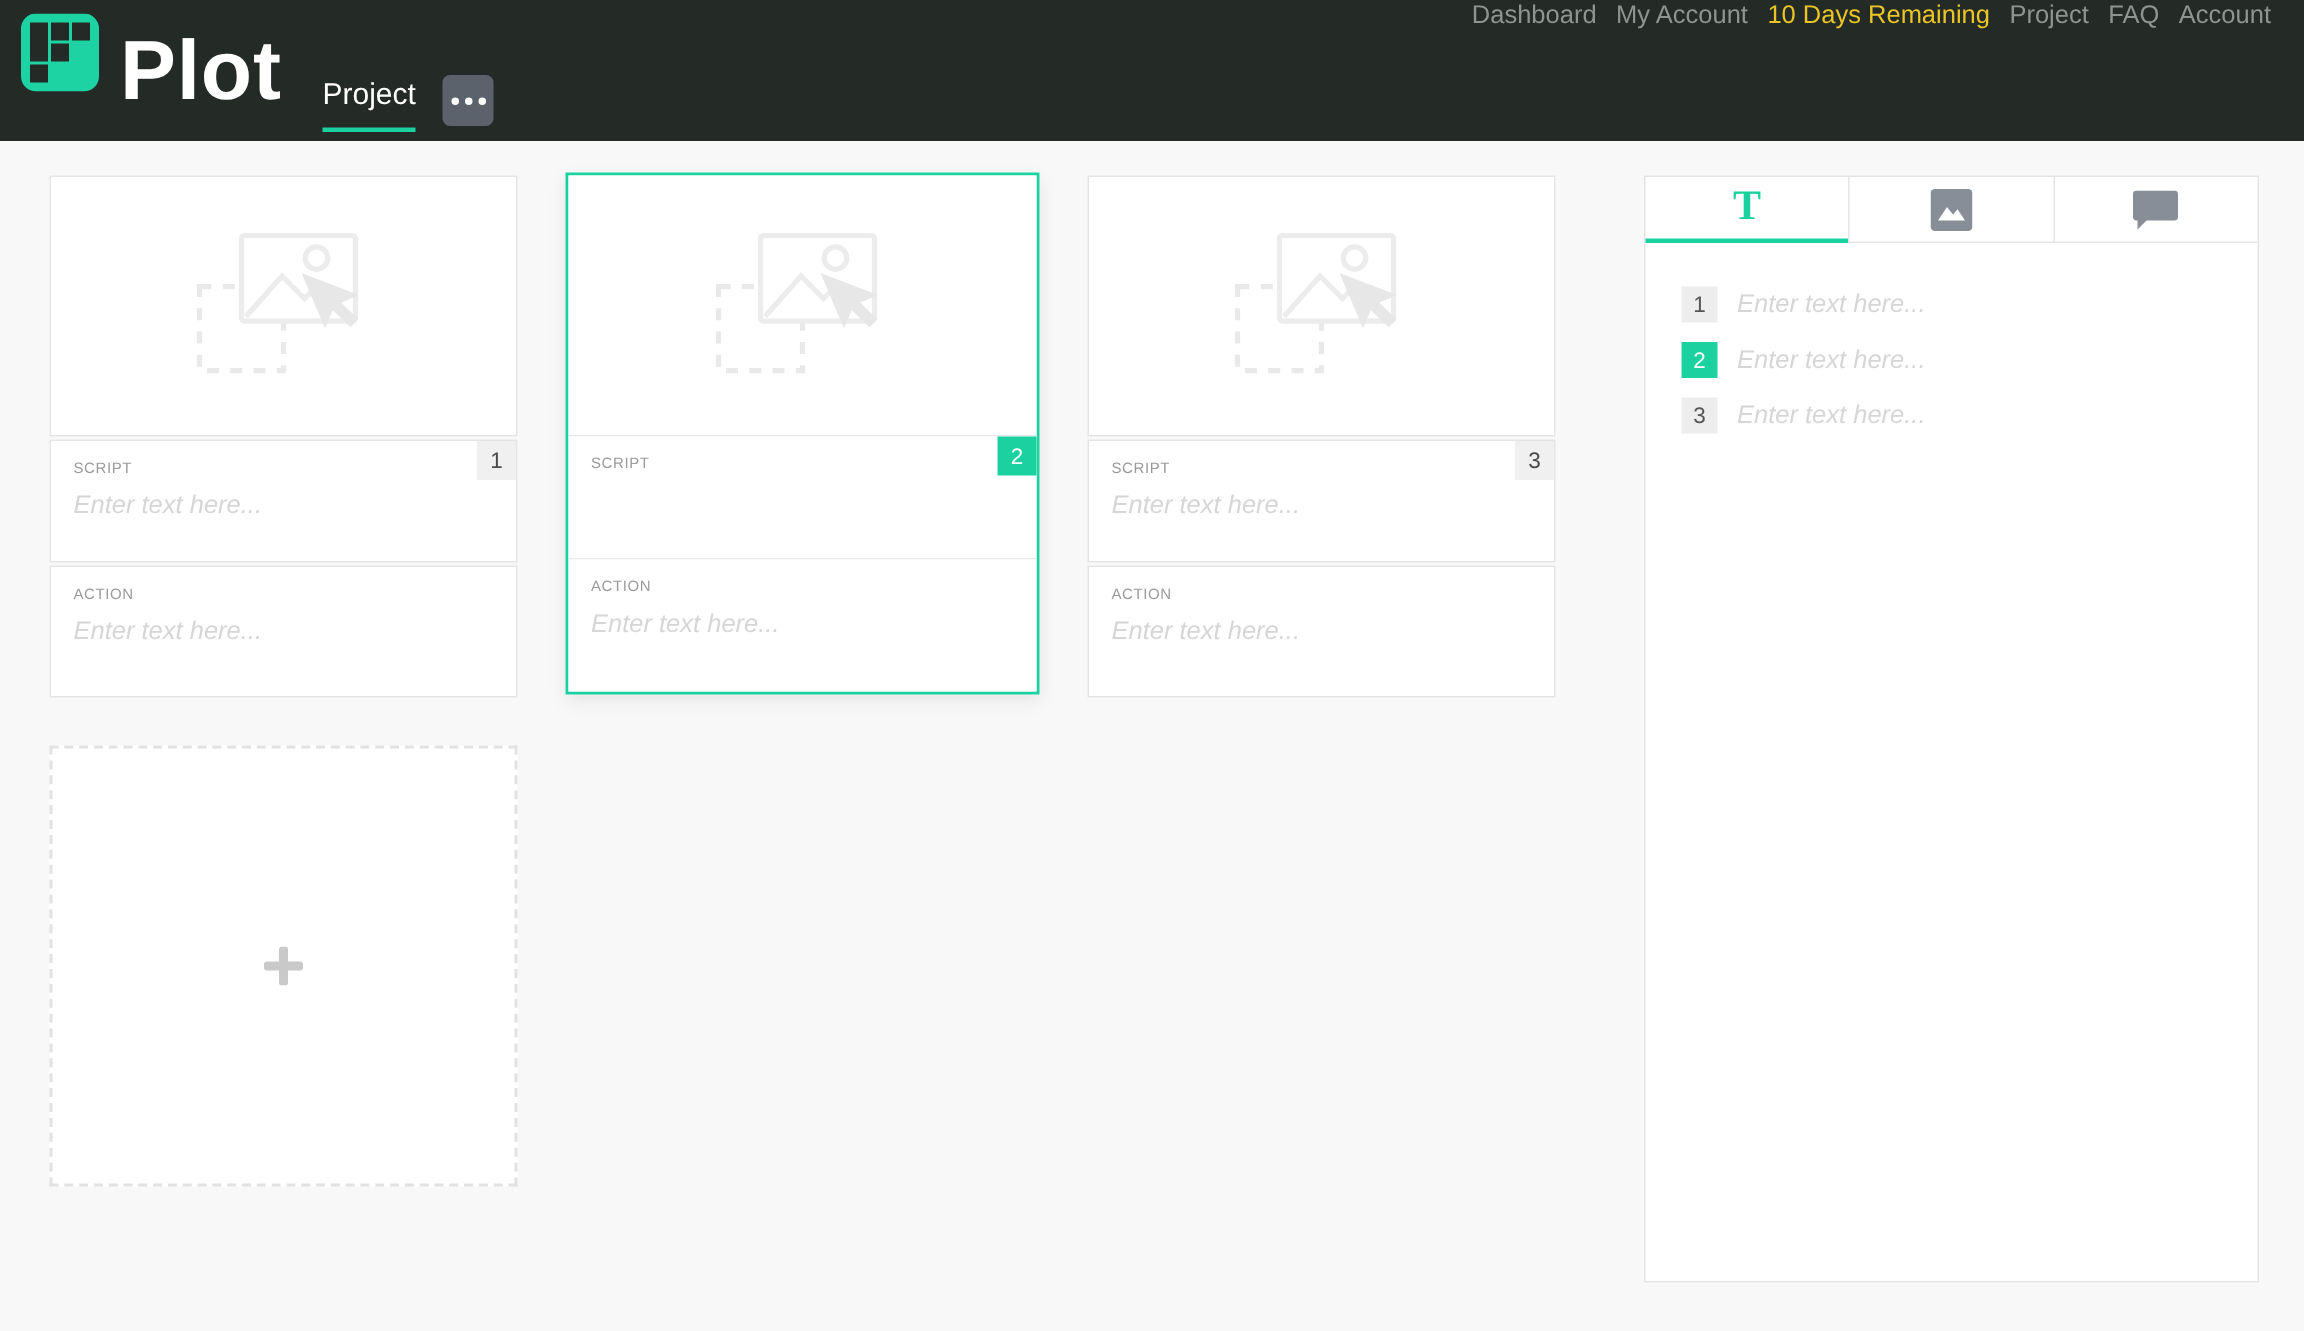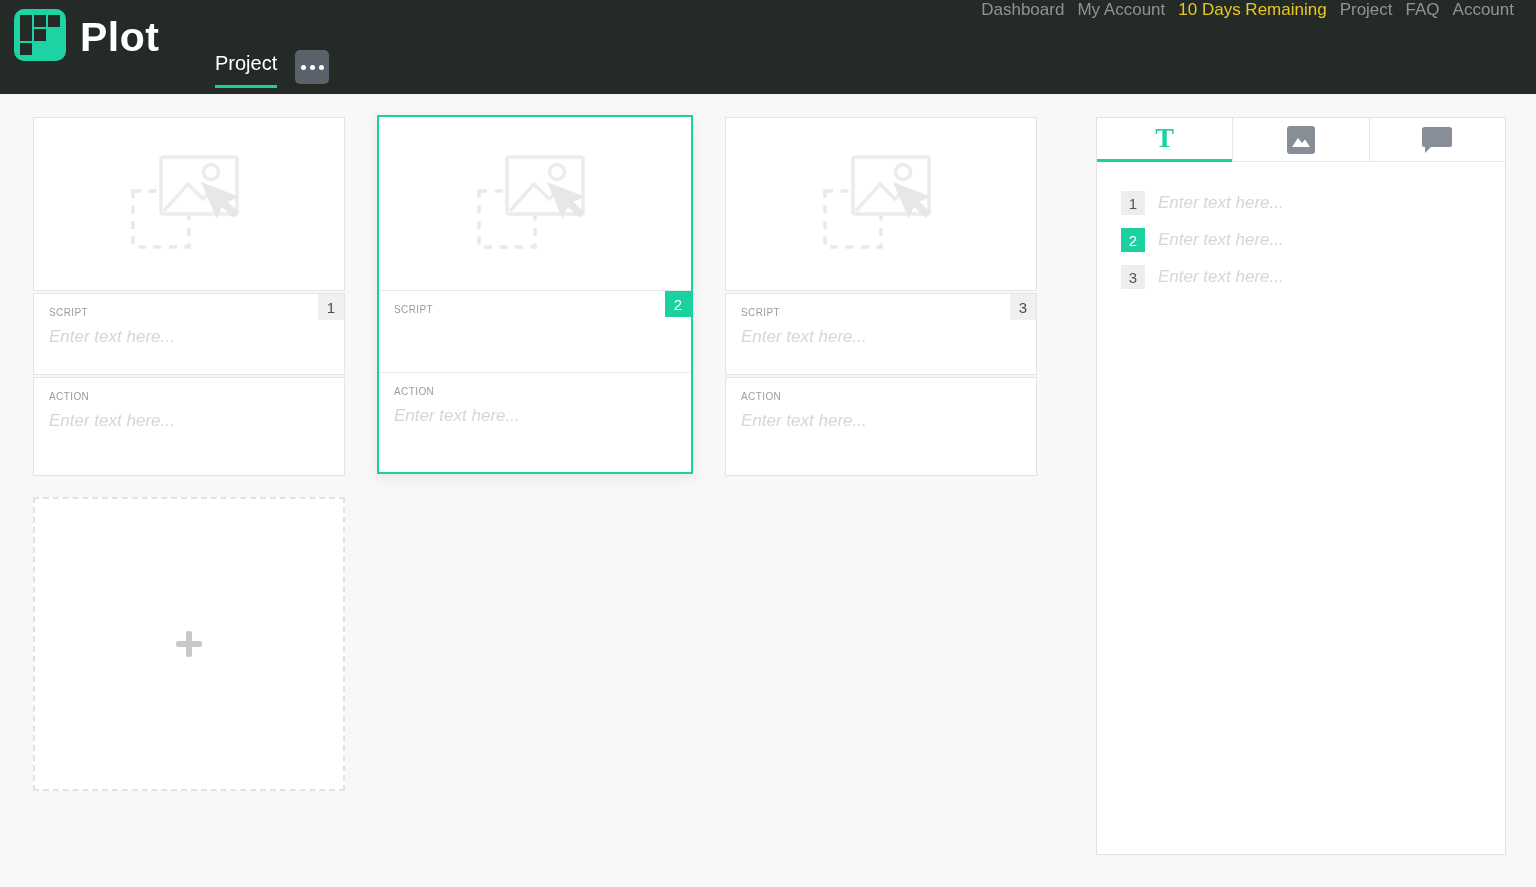--- a/index.html
+++ b/index.html
@@ -12,21 +12,21 @@
   }
 
   
   .header {
     position:absolute; left:0; top:0; width:1536px; height:94px;
     background:var(--header_bg, #242a26);
   }
   .logo-icon { position:absolute; left:14px; top:9px; width:52px; height:52px; cursor:pointer; }
   .logo-text {
     position:absolute; left:80px; top:14px;
-    font-size:41px; font-weight:bold; color:#ffffff; letter-spacing:0.5px;
+    font-size:56px; font-weight:bold; color:#ffffff; letter-spacing:0.5px;
   }
   .project-tab {
     position:absolute; left:215px; top:52px;
     font-size:20px; color:#ffffff; cursor:pointer;text-align:center;
   }
   .project-underline {
     position:absolute; left:215px; top:85px; width:62px; height:3px;
     background:var(--accent, #1bd1a0);
   }
   .more-btn {
@@ -45,21 +45,21 @@
 
   
   .card { position:absolute; top:117px; width:312px; }
   .section { background:#ffffff; border:1px solid #e4e4e4; }
   .img-area {
     height:174px; display:flex; align-items:center; justify-content:center;
     cursor:pointer;
   }
   .text-section { position:relative; margin-top:2px; padding:13px 15px 0 15px; }
   .script-section { height:82px; }
-  .action-section { height:99px; }
+  .action-section { height:88px; }
   .sec-label { font-size:10px; color:#9b9b9b; letter-spacing:0.4px; }
   .sec-placeholder {
     margin-top:9px; font-size:17px; font-style:italic; color:#d6d6d6;
     cursor:text; min-height:20px;
   }
   .badge {
     position:absolute; top:0; right:0; width:26px; height:26px;
     background:#f0f0f0; color:#4b4b4b; font-size:15px;
     display:flex; align-items:center; justify-content:center;
   }

